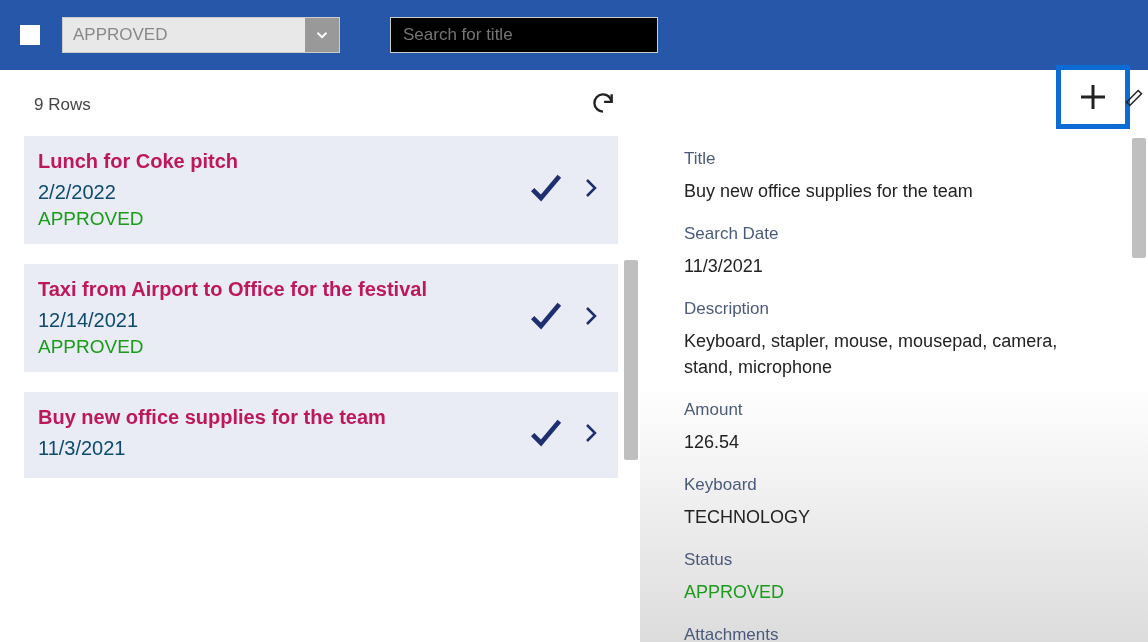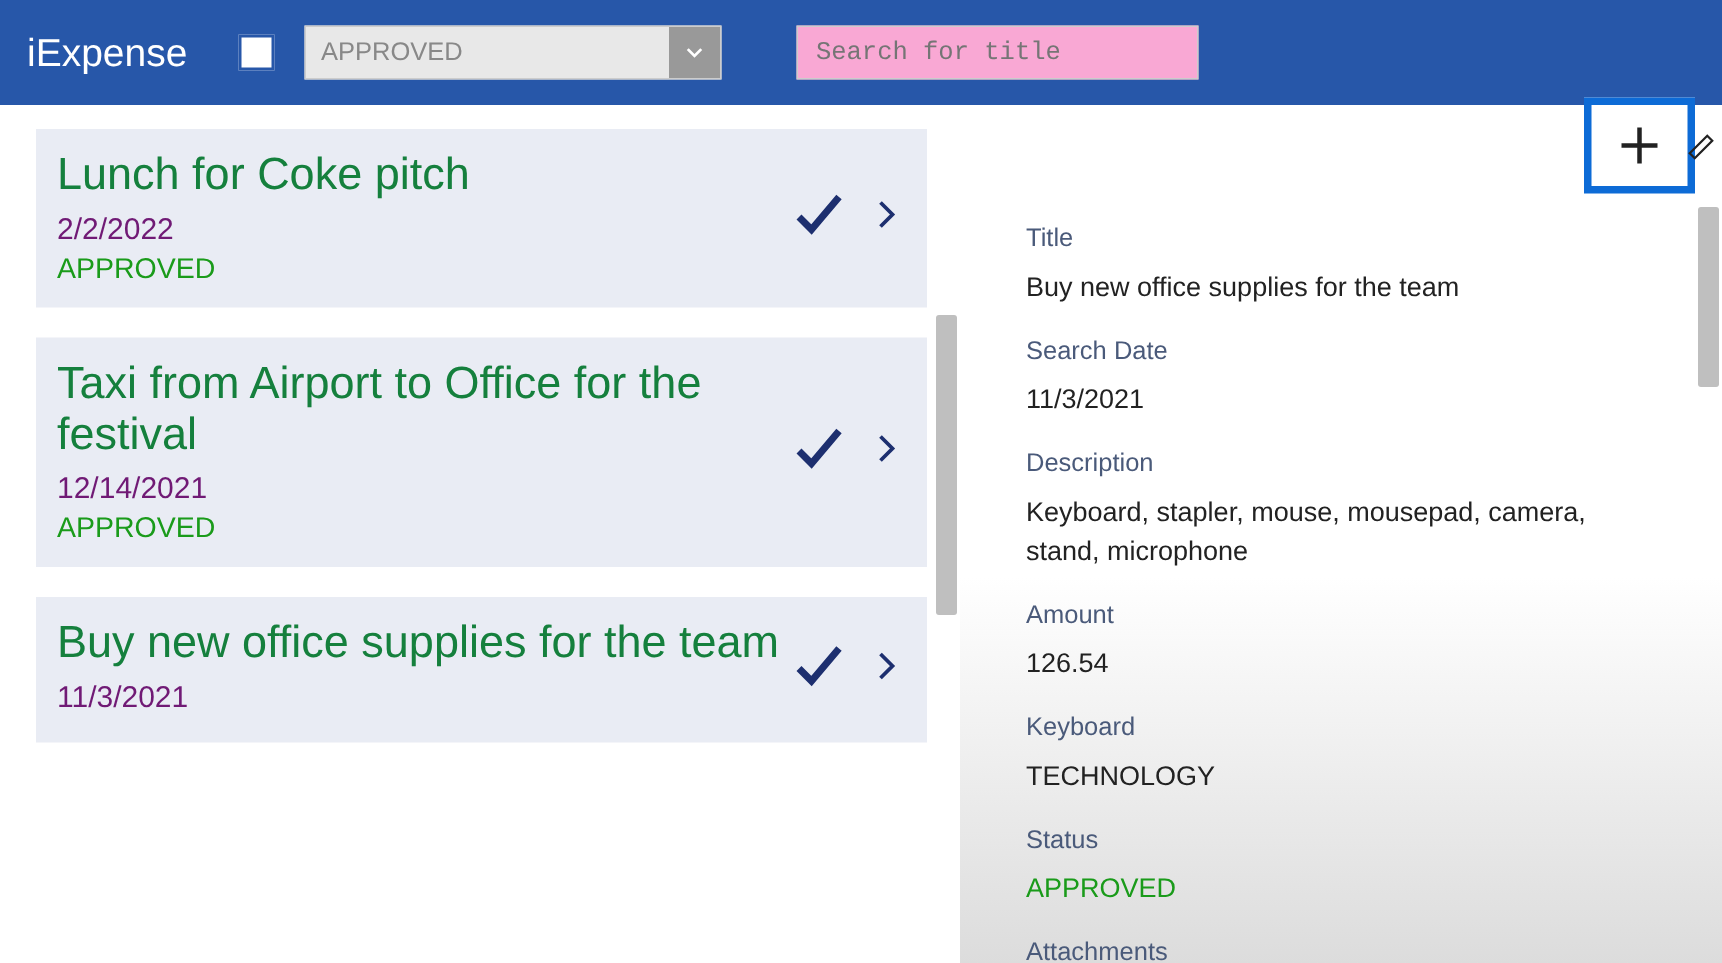--- a/index.html
+++ b/index.html
@@ -49,29 +49,28 @@
     .dropdown-btn {
       width: 34px;
       height: 100%;
       background: #999;
       display: flex;
       align-items: center;
       justify-content: center;
       cursor: pointer;
     }
     .search-input {
-      background: #f9a8d4;
+      background: #000000;
       border: 1px solid #ccc;
       height: 36px;
       width: 268px;
       padding: 0 12px;
       font-size: 17px;
       color: #666;
       margin-left: 30px;
-      font-family: Liberation Mono, monospace;
     }
     .content {
       display: flex;
       height: calc(100% - 70px);
     }
     .left-panel {
       width: 640px;
       position: relative;
       padding: 10px 0 0 0;
     }
@@ -107,28 +106,28 @@
       background: #e9ecf4;
       margin: 6px 22px 20px 0;
       padding: 14px 16px 14px 14px;
       display: flex;
       align-items: center;
       position: relative;
       cursor: pointer;
     }
     .card-body { flex: 1; }
     .card-title {
-      font-size: 30px;
-      color: #15803d;
-      font-weight: 400;
+      font-size: 20px;
+      color: #be185d;
+      font-weight: 700;
       margin-bottom: 8px;
     }
     .card-date {
       font-size: 20px;
-      color: #701a75;
+      color: #0c4a6e;
       margin-bottom: 4px;
     }
     .card-status {
       font-size: 19px;
       font-weight: 500;
     }
     .status-approved { color: #1a9b1a; }
     .status-submitted { color: #222; }
     .card-icons {
       display: flex;
@@ -179,35 +178,43 @@
       width: 14px;
       height: 120px;
       background: #bfbfbf;
       border-radius: 2px;
     }
   </style>
 </head>
 <body>
 
 <div class="header">
-  <span class="app-title">iExpense</span>
   <span class="checkbox"></span>
   <div class="dropdown">
     <span class="dropdown-text">APPROVED</span>
     <span class="dropdown-btn">
       <svg width="18" height="18" viewBox="0 0 24 24">
           <path d="M6 9l6 6 6-6" stroke="#fff" stroke-width="2.5" fill="none"></path>
         </svg>
     </span>
   </div>
   <input class="search-input" type="text" placeholder="Search for title" style="">
 </div>
 
 <div class="content">
   <div class="left-panel">
+    <div class="rows-refresh">
+      <span class="rows-label">9 Rows</span>
+      <span class="refresh-icon">
+        <svg width="26" height="26" viewBox="0 0 24 24">
+            <path d="M20 11A8 8 0 1 0 12 20" stroke="#222" stroke-width="2.2" fill="none"></path>
+            <path d="M20 4v7h-7" stroke="#222" stroke-width="2.2" fill="none"></path>
+          </svg>
+      </span>
+    </div>
     <div class="list" id="expense-list">
       <div class="card">
           <div class="card-body">
             <div class="card-title">Lunch for Coke pitch</div>
             <div class="card-date">2/2/2022</div>
             <div class="card-status status-approved">APPROVED</div>
           </div>
           <div class="card-icons">
             <span><svg width="48" height="40" viewBox="0 0 24 24">
                 <path d="M4 13l5 5L20 5" stroke="#1d2f6f" stroke-width="2.8" fill="none"></path>

